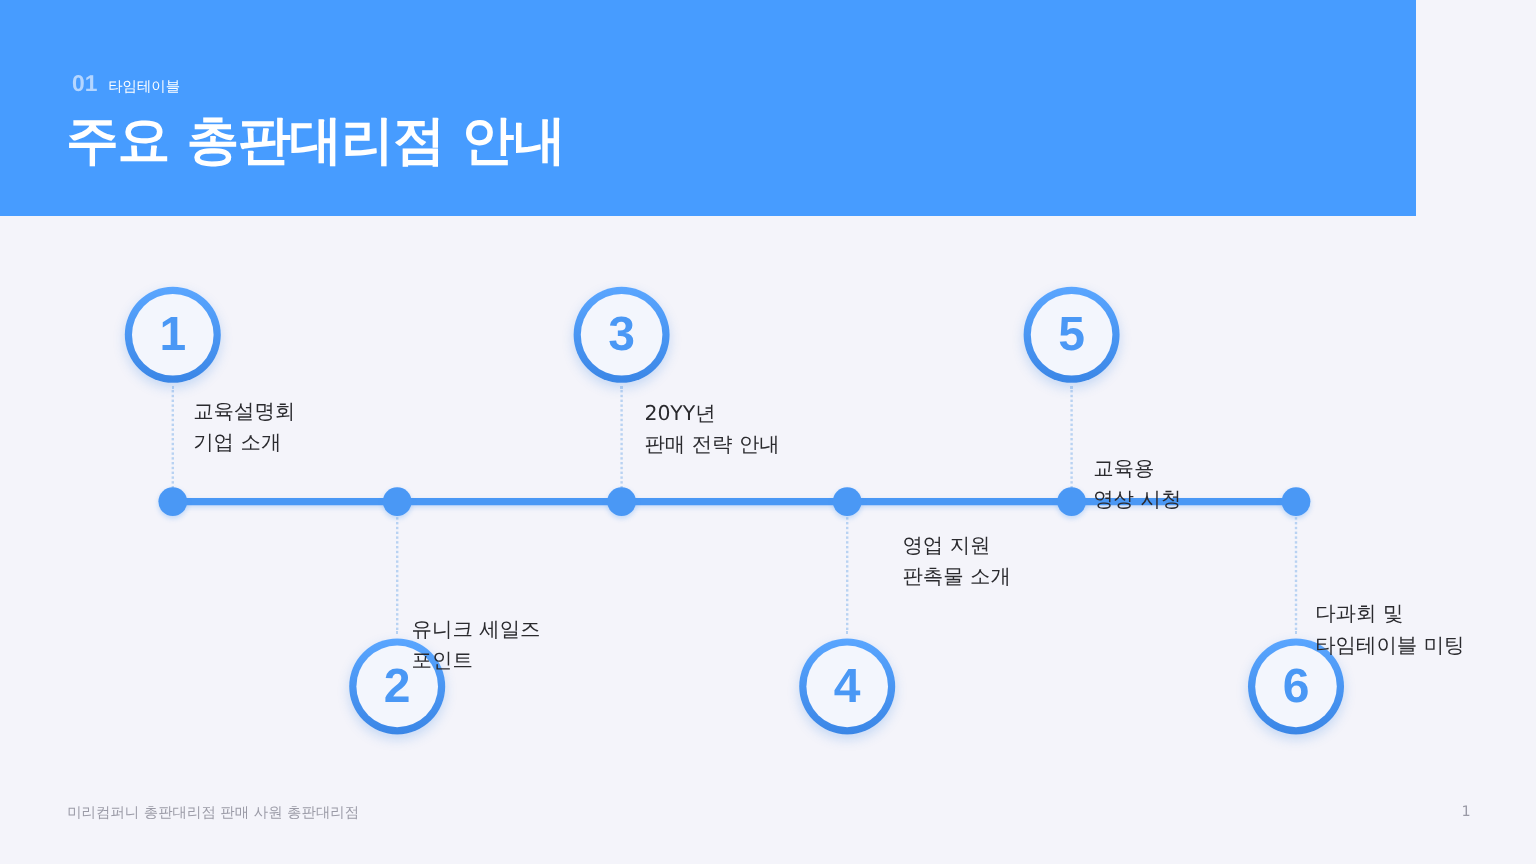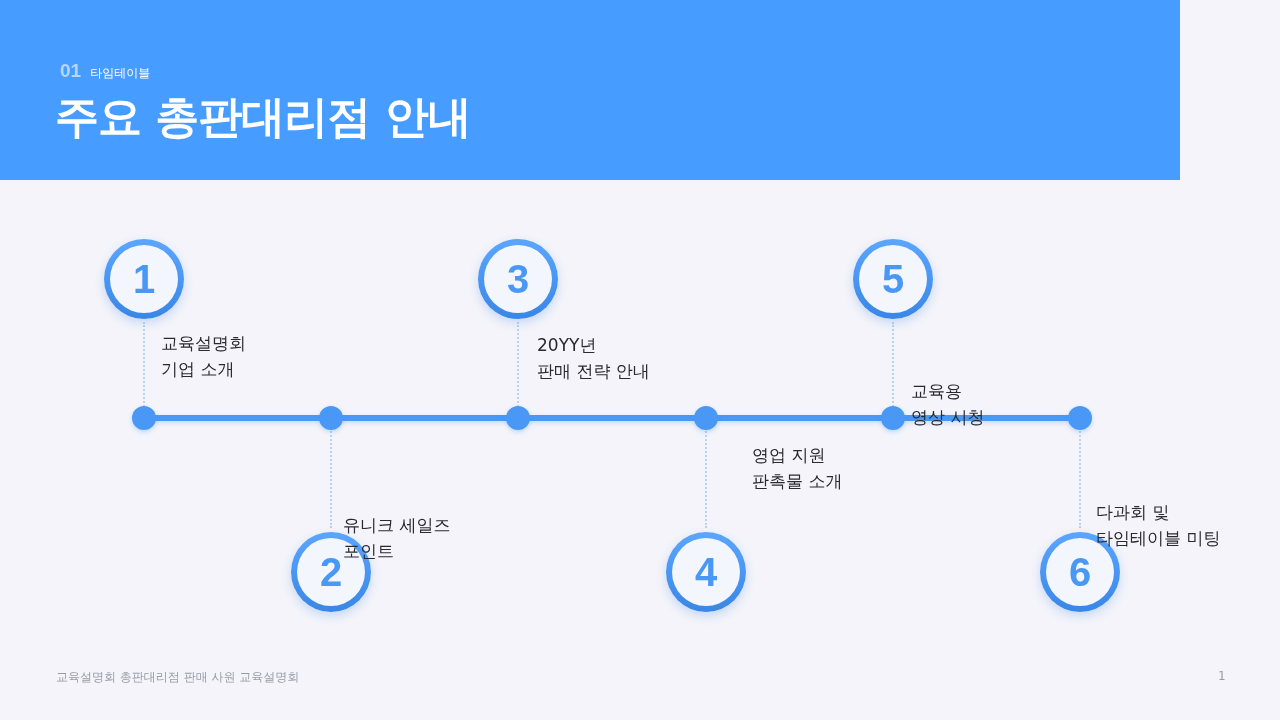--- a/index.html
+++ b/index.html
@@ -131,14 +131,14 @@
   <div class="dot" style="left:1068px;"></div>
   <div class="badge" style="left:1040px; top:532px;">
     <div class="badge-inner">6</div>
   </div>
   <div class="label" style="left:1096px; top:466px;margin-top:33px;">
     <div>다과회 및</div>
     <div>타임테이블 미팅</div>
   </div>
 </div>
 
-<div class="footer-text">교육설명회 총판대리점 판매 사원 교육설명회</div>
+<div class="footer-text">미리컴퍼니 총판대리점 판매 사원 총판대리점</div>
 <div class="page-num">1</div>
 
 </body></html>

